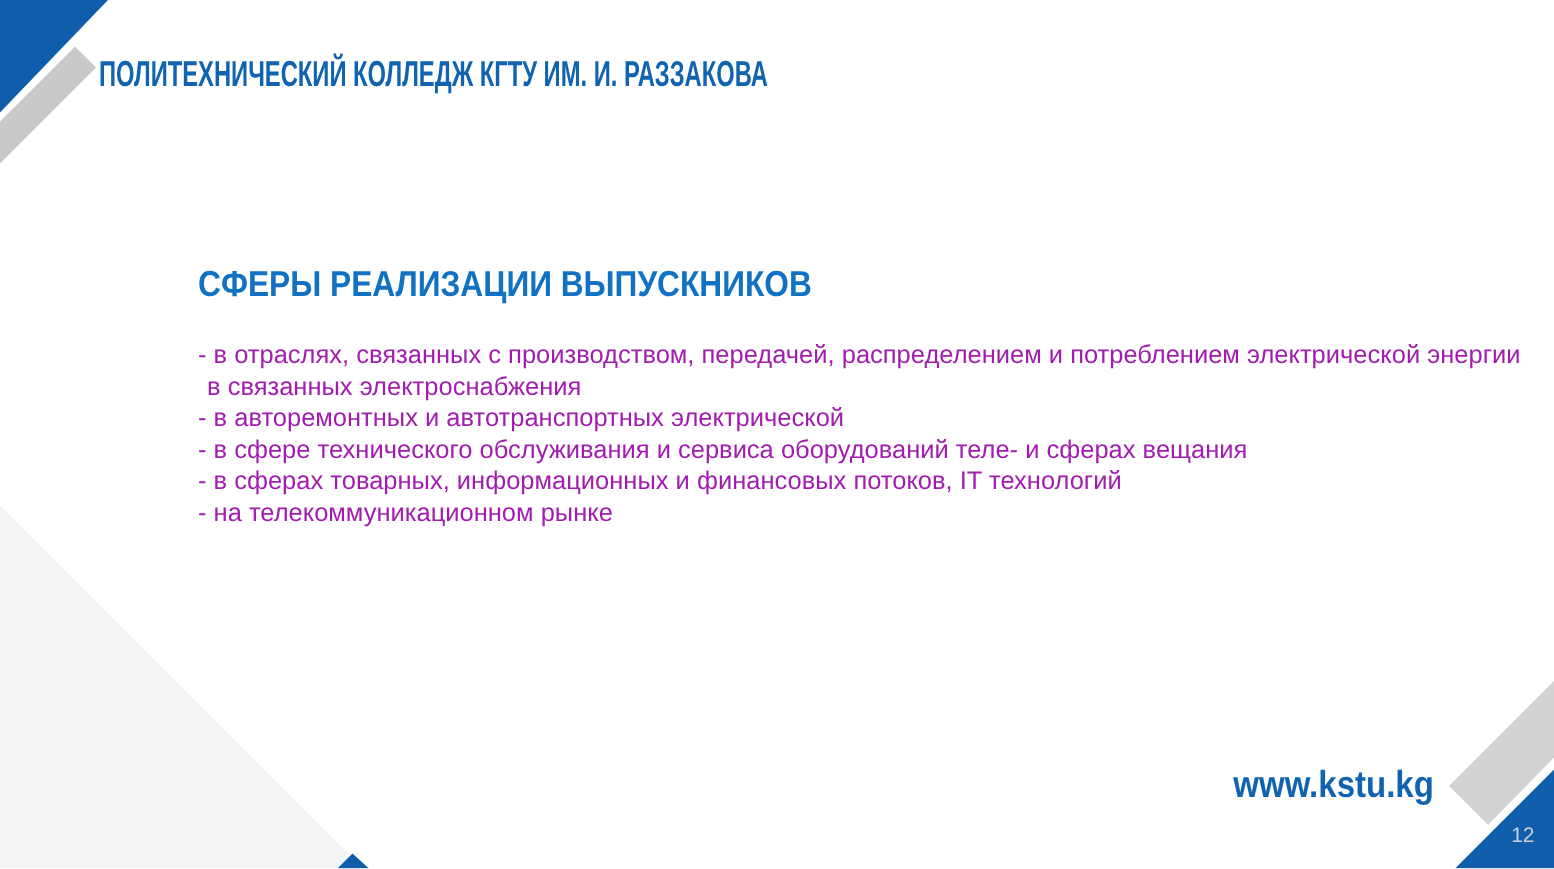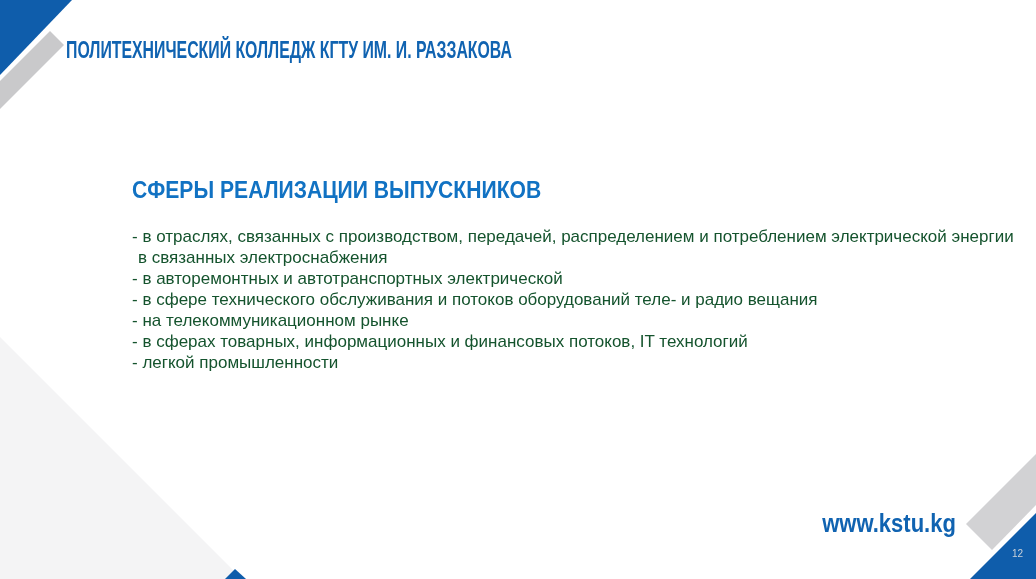--- a/index.html
+++ b/index.html
@@ -18,33 +18,33 @@
     transform:scaleX(0.66);transform-origin:0 0;
   }
   .heading{
     position:absolute;left:132px;top:176px;
     font-size:24px;font-weight:700;color:#1172c3;
     white-space:nowrap;
     transform:scaleX(0.88);transform-origin:0 0;
   }
   .list{
     position:absolute;left:132px;top:226px;
-    font-size:17px;line-height:21px;color:#14532d;
+    font-size:17px;line-height:21px;color:#a21caf;
   }
   .list .line{white-space:nowrap;height:21px;}
   .list .line.indent{padding-left:6px;}
   .website{
     position:absolute;right:80px;top:509px;
     font-size:25px;font-weight:700;color:#1063b1;
     white-space:nowrap;
     transform:scaleX(0.88);transform-origin:100% 0;
   }
   .page-num{
     position:absolute;right:13px;top:548px;
-    font-size:10px;color:#c9d1d9;
+    font-size:14px;color:#c9d1d9;
   }
 </style>
 </head>
 <body>
 
 <div class="slide">
 
   <svg class="decor" viewBox="0 0 1036 579" aria-hidden="true">
     <polygon points="0,0 72,0 0,75" fill="#0f5dab"></polygon>
     <polygon points="50,31 64,45 0,109 0,81" fill="#c9c9cb"></polygon>
@@ -55,23 +55,22 @@
   </svg>
 
   <div class="title">ПОЛИТЕХНИЧЕСКИЙ КОЛЛЕДЖ КГТУ ИМ. И. РАЗЗАКОВА</div>
 
   <div class="heading">СФЕРЫ РЕАЛИЗАЦИИ ВЫПУСКНИКОВ</div>
 
   <div class="list">
     <div class="line">- в отраслях, связанных с производством, передачей, распределением и потреблением электрической энергии</div>
     <div class="line indent">в связанных электроснабжения</div>
     <div class="line">- в авторемонтных и автотранспортных электрической</div>
-    <div class="line">- в сфере технического обслуживания и потоков оборудований теле- и радио вещания</div>
+    <div class="line">- в сфере технического обслуживания и сервиса оборудований теле- и сферах вещания</div>
+    <div class="line">- в сферах товарных, информационных и финансовых потоков, IT технологий</div>
     <div class="line">- на телекоммуникационном рынке</div>
-    <div class="line">- в сферах товарных, информационных и финансовых потоков, IT технологий</div>
-    <div class="line">- легкой промышленности</div>
   </div>
 
   <div class="website">www.kstu.kg</div>
 
   <div class="page-num">12</div>
 
 </div>
 
 </body></html>

